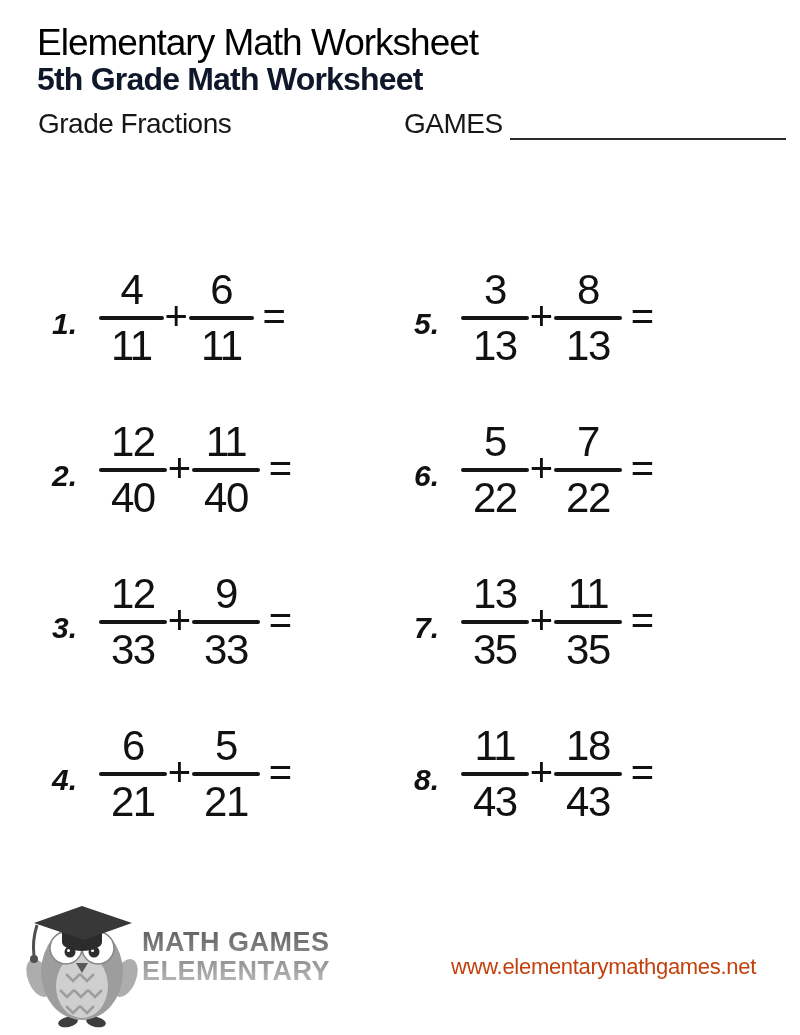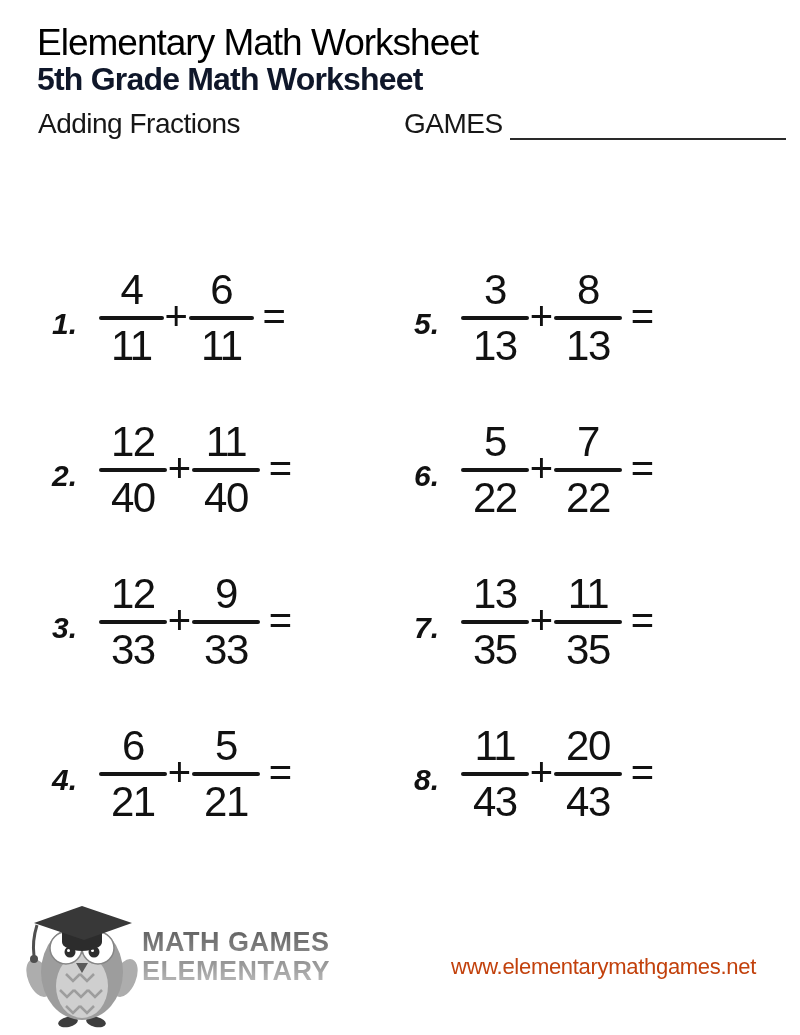--- a/index.html
+++ b/index.html
@@ -84,21 +84,21 @@
     font-size:22px;letter-spacing:-0.3px;color:#c2410c;
   }
 </style>
 </head>
 <body>
 
 <div class="page">
 
   <div class="title">Elementary Math Worksheet</div>
   <div class="subtitle">5th Grade Math Worksheet</div>
-  <div class="topic">Adding Fractions</div>
+  <div class="topic">Grade Fractions</div>
   <div class="name-row">
     <span class="name-label">GAMES</span>
     <span class="name-line"></span>
   </div>
 
   <div class="problems">
 
     <div class="problem">
       <span class="pnum">1.</span>
       <span class="frac">
@@ -213,21 +213,21 @@
 
     <div class="problem">
       <span class="pnum">8.</span>
       <span class="frac">
           <span class="fnum">11</span>
           <span class="fbar"></span>
           <span class="fden">43</span>
         </span>
       <span class="op">+</span>
       <span class="frac">
-          <span class="fnum">20</span>
+          <span class="fnum">18</span>
           <span class="fbar"></span>
           <span class="fden">43</span>
         </span>
       <span class="op eq">=</span>
     </div>
 
   </div>
 
   <svg class="owl" width="112" height="124" viewBox="0 0 112 124" aria-hidden="true">
     <ellipse cx="13" cy="74" rx="11" ry="20" fill="#adadad" transform="rotate(-22 13 74)"></ellipse>

